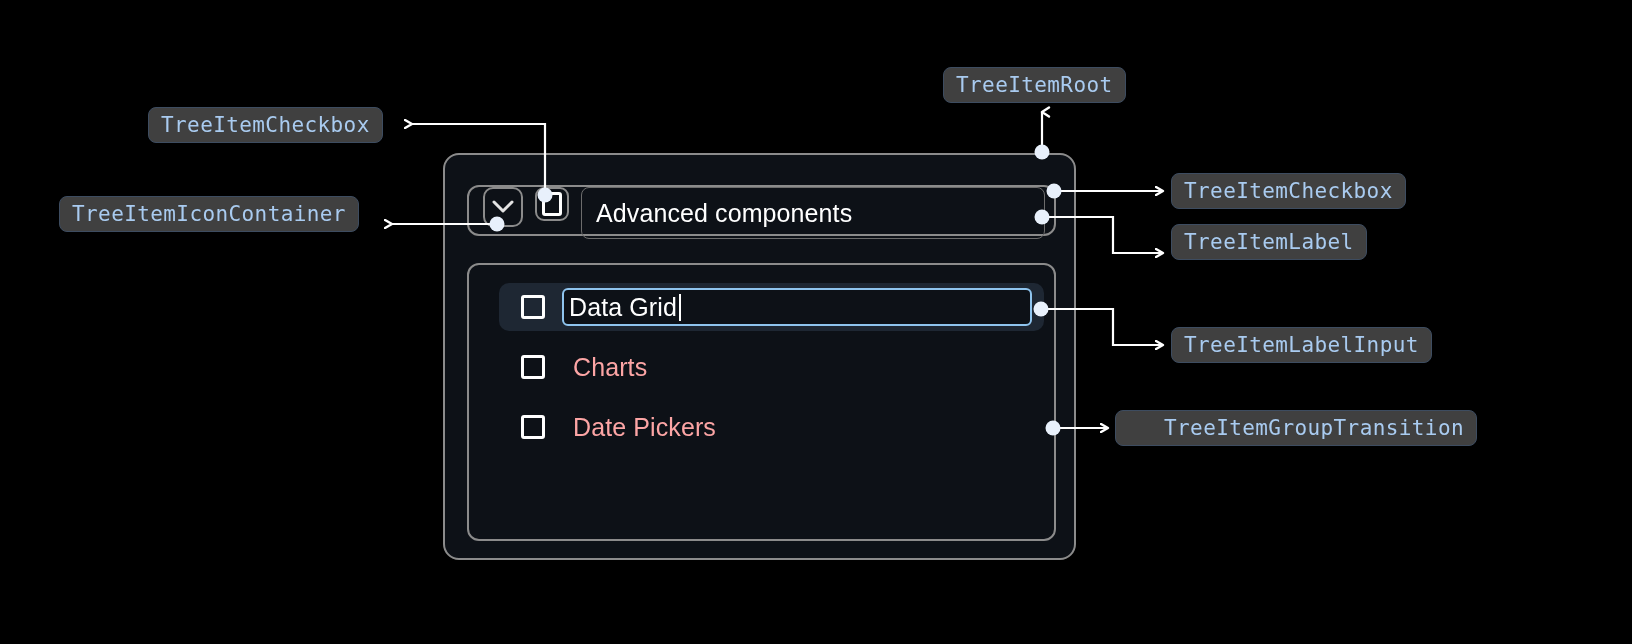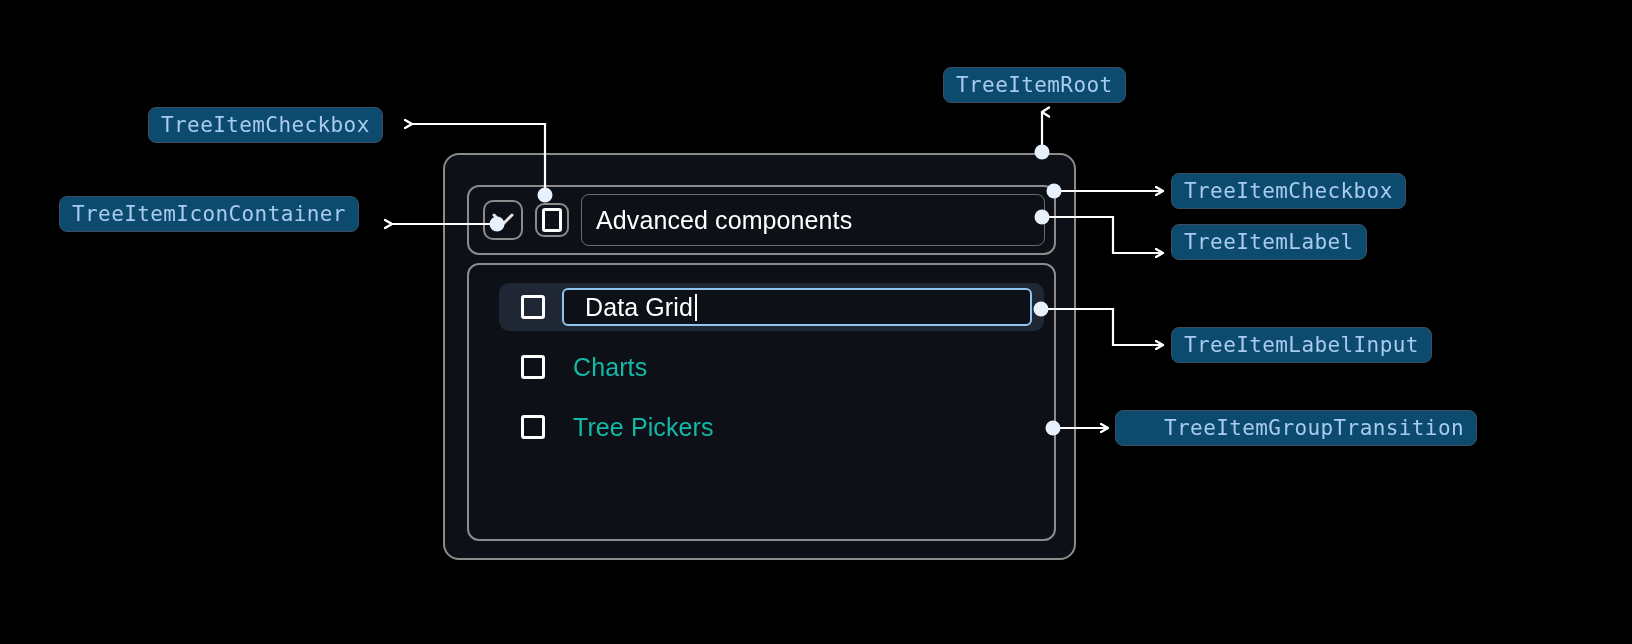--- a/index.html
+++ b/index.html
@@ -33,21 +33,21 @@
     z-index: 30;
   }
 
   
   .pill {
     position: absolute;
     box-sizing: border-box;
     display: flex;
     align-items: center;
     justify-content: center;
-    background: #0c4a6e;
+    background: #404040;
     border: 1px solid #3d4c60;
     border-radius: 8px;
     color: #a9cbf0;
     font-family: "DejaVu Sans Mono", "Liberation Mono", monospace;
     font-size: 21px;
     letter-spacing: 0.4px;
     line-height: 1;
     padding: 0 12px;
     height: 36px;
     white-space: nowrap;
@@ -66,27 +66,26 @@
     border: 2px solid #8b8b8b;
     border-radius: 16px;
     z-index: 10;
   }
 
   #content-box {
     position: absolute;
     left: 22px;
     top: 30px;
     width: 589px;
-    height: 70px;
+    height: 51px;
     box-sizing: border-box;
     background: #0d1117;
     border: 2px solid #8b8b8b;
     border-radius: 12px;
     display: flex;
-    align-items: center;
     padding: 0 0 0 14px;
     gap: 12px;
   }
 
   .icon-container {
     box-sizing: border-box;
     width: 40px;
     height: 40px;
     flex: 0 0 auto;
     border: 2px solid #8b8b8b;
@@ -161,36 +160,36 @@
     width: 24px;
     height: 24px;
     flex: 0 0 auto;
     margin-left: 22px;
     box-sizing: border-box;
     border: 3px solid #ffffff;
     border-radius: 3px;
   }
   .child-text {
     margin-left: 28px;
-    color: #14b8a6;
+    color: #fca5a5;
     font-size: 25px;
     letter-spacing: 0.1px;
   }
   .label-input {
     box-sizing: border-box;
     margin-left: 17px;
     margin-right: 12px;
     flex: 1 1 auto;
     height: 38px;
     border: 2px solid #8fc4ee;
     border-radius: 6px;
     background: #0d1117;
     display: flex;
     align-items: center;
-    padding-left: 21px;
+    padding-left: 5px;
     position: relative;
   }
   .label-input .val {
     color: #ffffff;
     font-size: 25px;
     letter-spacing: 0.1px;
   }
   .caret {
     display: inline-block;
     width: 2px;
@@ -235,21 +234,21 @@
         </div>
       </div>
 
       <div class="child-row" style="top:78px;">
         <span class="child-cb"></span>
         <span class="child-text">Charts</span>
       </div>
 
       <div class="child-row" style="top:138px;">
         <span class="child-cb"></span>
-        <span class="child-text">Tree Pickers</span>
+        <span class="child-text">Date Pickers</span>
       </div>
 
 
     </div>
   </div>
 
   <svg id="connectors" viewBox="0 0 1632 644" width="1632" height="644">
     <defs>
       <marker id="arrowR" markerWidth="10" markerHeight="10" refX="8" refY="5" orient="auto" markerUnits="userSpaceOnUse">
         <path d="M1 1 L8 5 L1 9" fill="none" stroke="#ffffff" stroke-width="2.4" stroke-linecap="round" stroke-linejoin="round"></path>

